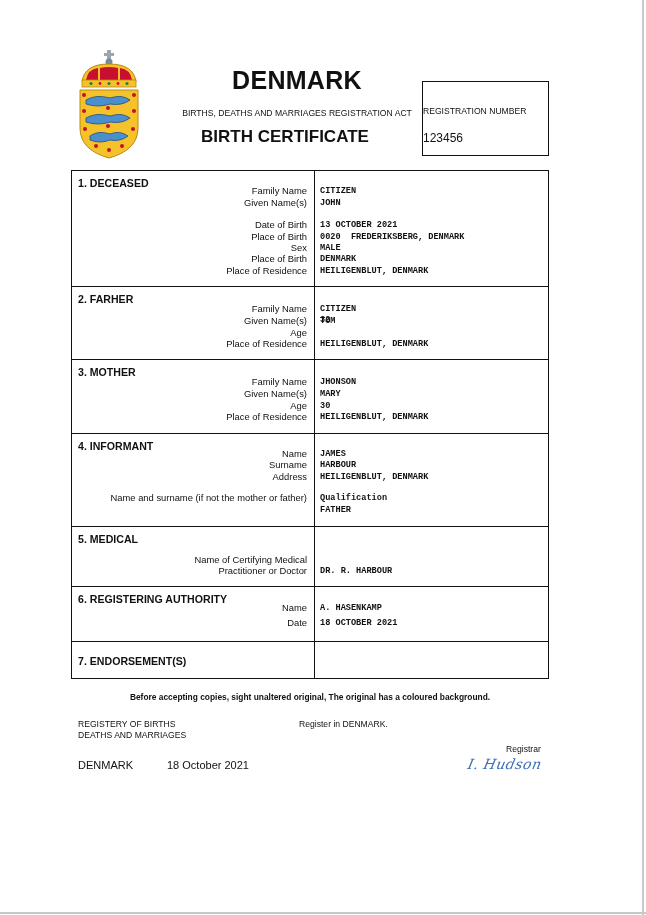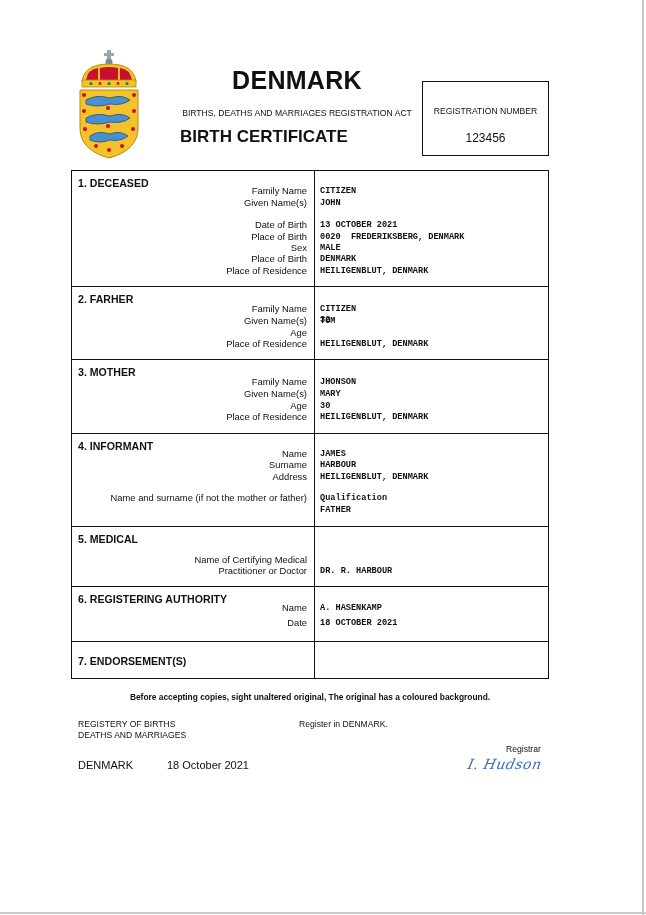--- a/index.html
+++ b/index.html
@@ -5,23 +5,23 @@
   * { box-sizing: border-box; margin: 0; padding: 0; }
   html, body { width: 646px; height: 915px; background: #ffffff; overflow: hidden; }
   body { position: relative; font-family: "Liberation Sans", sans-serif; color: #111; }
   .page-edge-right { position: absolute; left: 642px; top: 0; width: 2px; height: 915px; background: #c8c8c8; }
   .page-edge-bottom { position: absolute; left: 0; top: 912px; width: 646px; height: 2px; background: #c8c8c8; }
 
   .crest { position: absolute; left: 76px; top: 48px; width: 66px; height: 112px; }
 
   .title { position: absolute; left: 180px; top: 66px; width: 234px; text-align: center; font-size: 25px; font-weight: bold; letter-spacing: 0.3px; }
   .act { position: absolute; left: 170px; top: 108px; width: 254px; text-align: center; font-size: 8.6px; }
-  .subtitle { position: absolute; left: 180px; top: 127px; width: 234px; text-align: left; font-size: 17px; font-weight: bold; }
+  .subtitle { position: absolute; left: 168px; top: 127px; width: 234px; text-align: center; font-size: 17px; font-weight: bold; }
 
-  .reg-box { position: absolute; left: 422px; top: 81px; width: 127px; height: 75px; border: 1.3px solid #111; text-align: center; }
+  .reg-box { position: absolute; left: 422px; top: 81px; width: 127px; height: 75px; border: 1.3px solid #111; text-align: left; }
   .reg-label { position: absolute; left: 0; width: 100%; top: 24px; font-size: 8.6px; }
   .reg-number { position: absolute; left: 0; width: 100%; top: 49px; font-size: 12px; }
 
   .table { position: absolute; left: 71px; top: 170px; width: 478px; height: 509px; border: 1.3px solid #111; }
   .divider-v { position: absolute; left: 242px; top: 0; width: 1.3px; height: 100%; background: #111; }
   .section { position: absolute; left: 0; width: 100%; border-bottom: 1.3px solid #111; }
   .section.last { border-bottom: none; }
   .sec-title { position: absolute; left: 6px; top: 6px; font-size: 10.6px; font-weight: bold; }
   .lbl { position: absolute; right: 241px; font-size: 9.4px; text-align: right; white-space: nowrap; line-height: 11.5px; }
   .val { position: absolute; left: 248px; font-family: "Liberation Mono", monospace; font-weight: bold; font-size: 8.6px; white-space: pre; line-height: 11.5px; }

